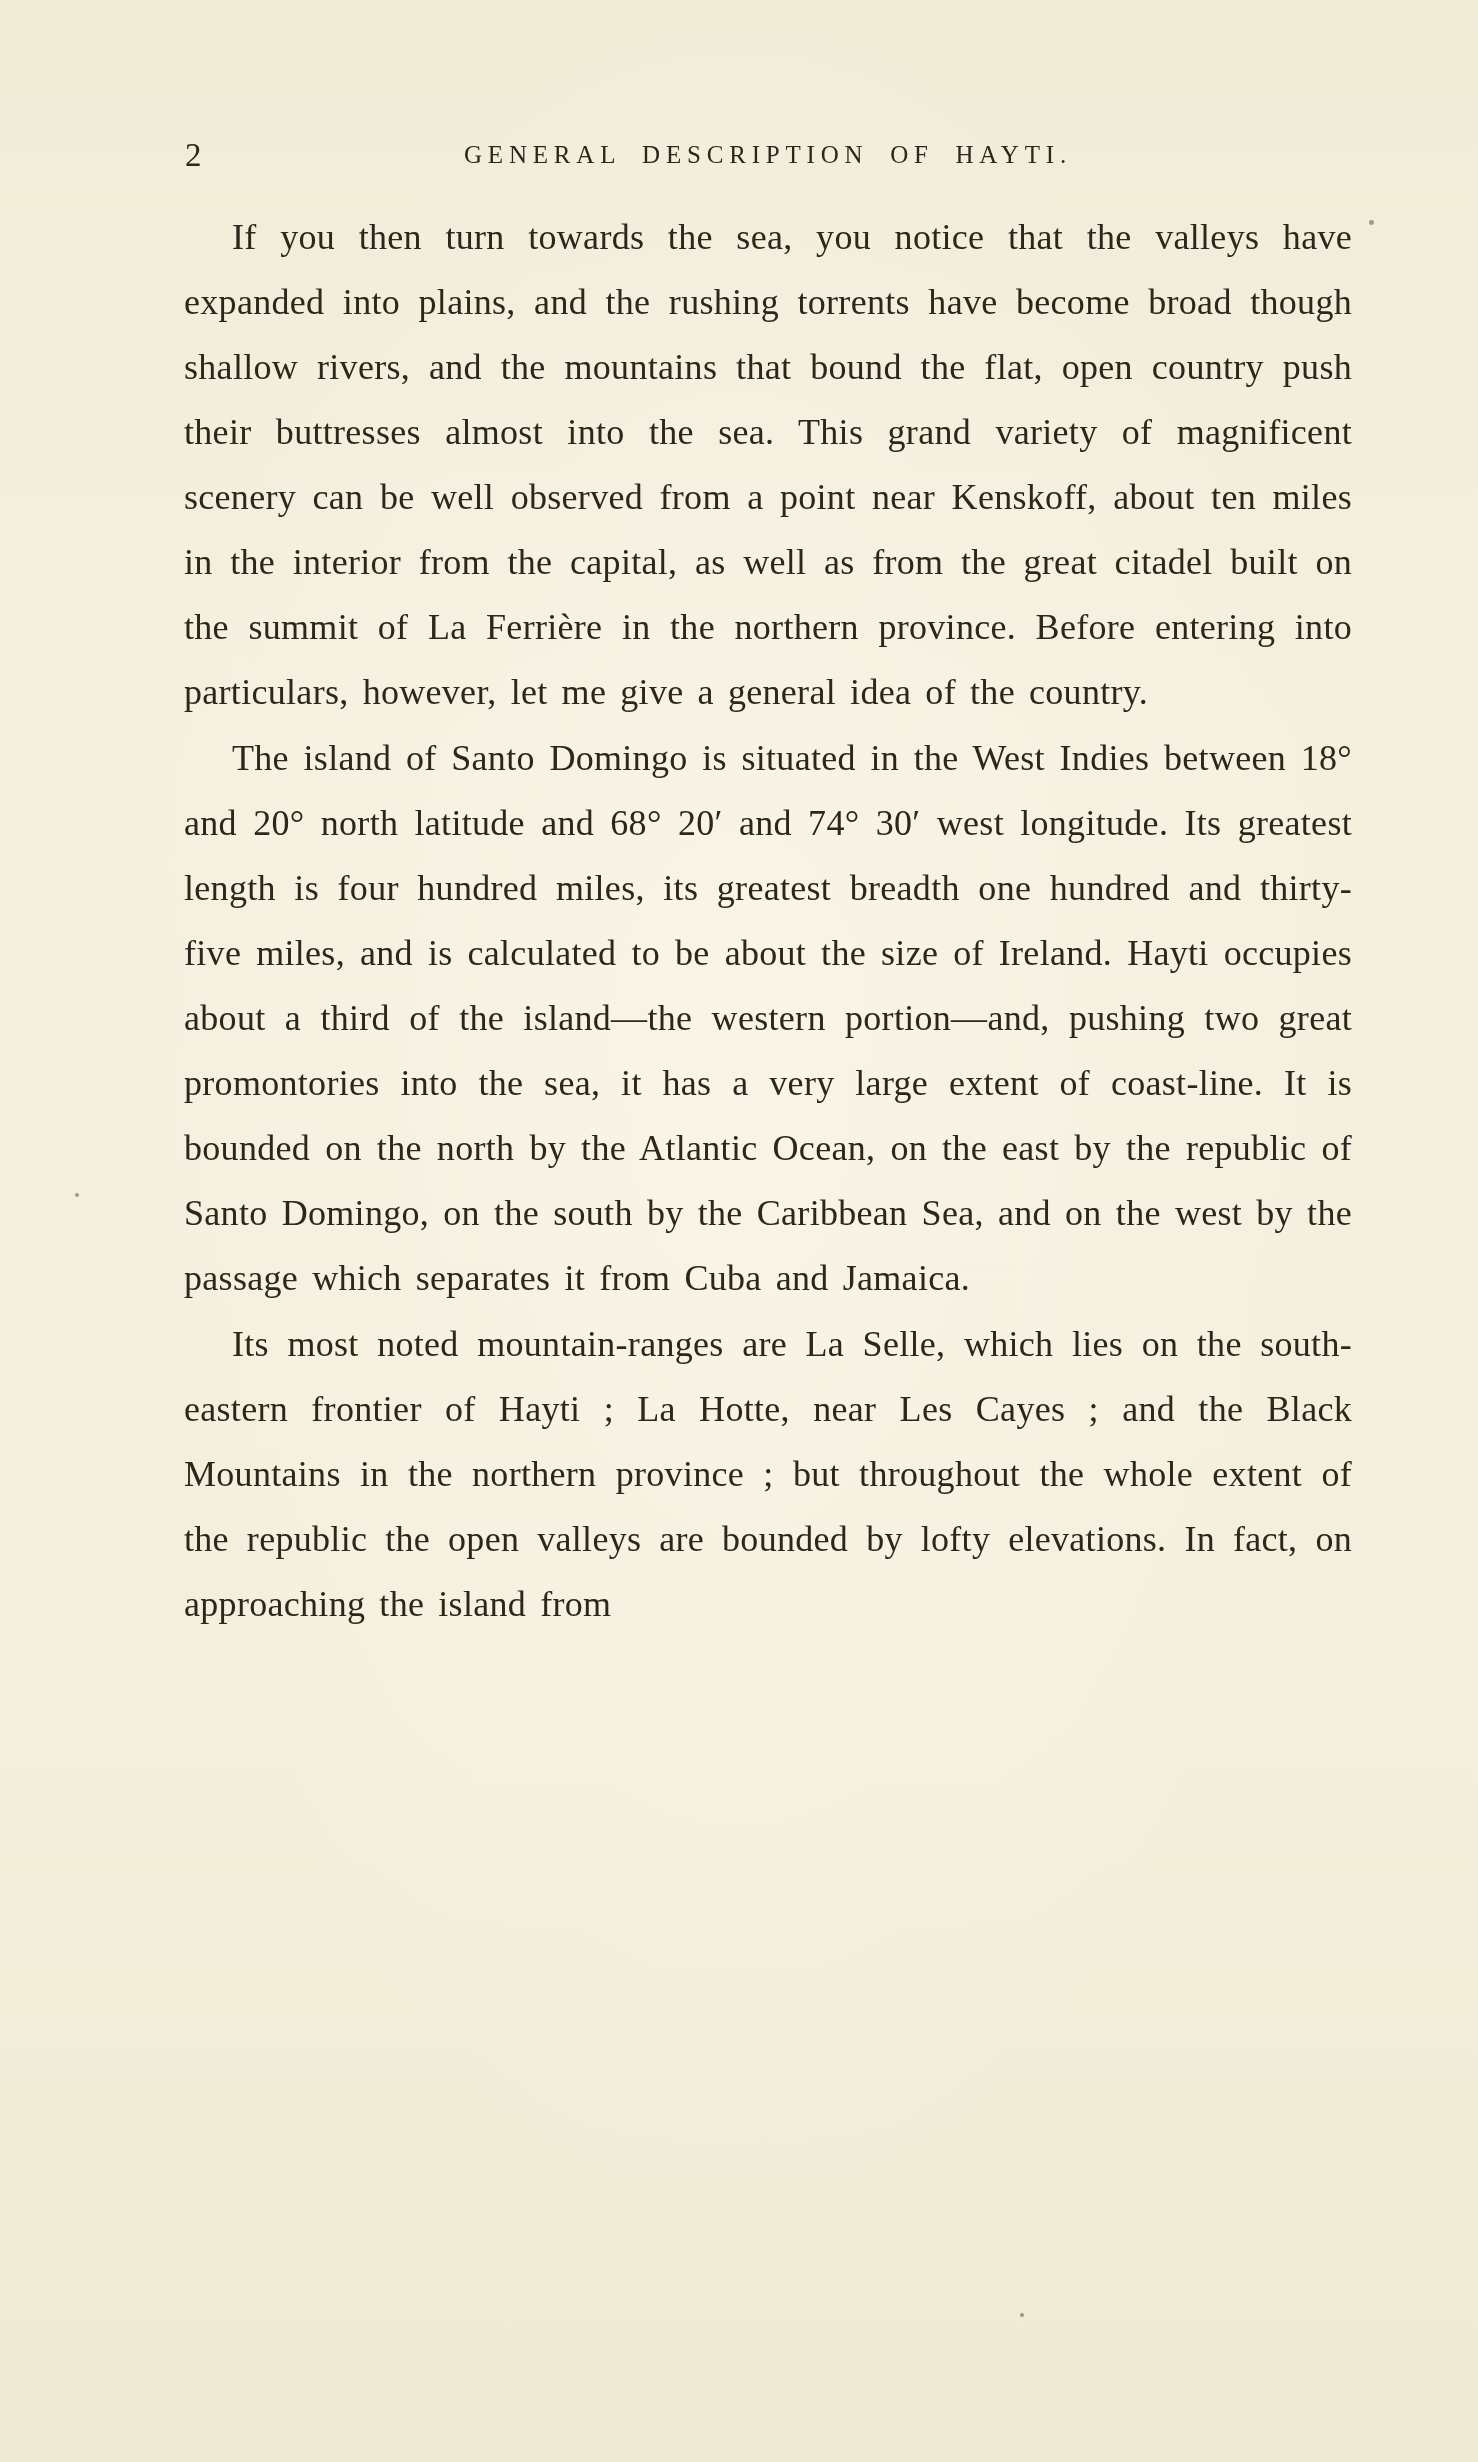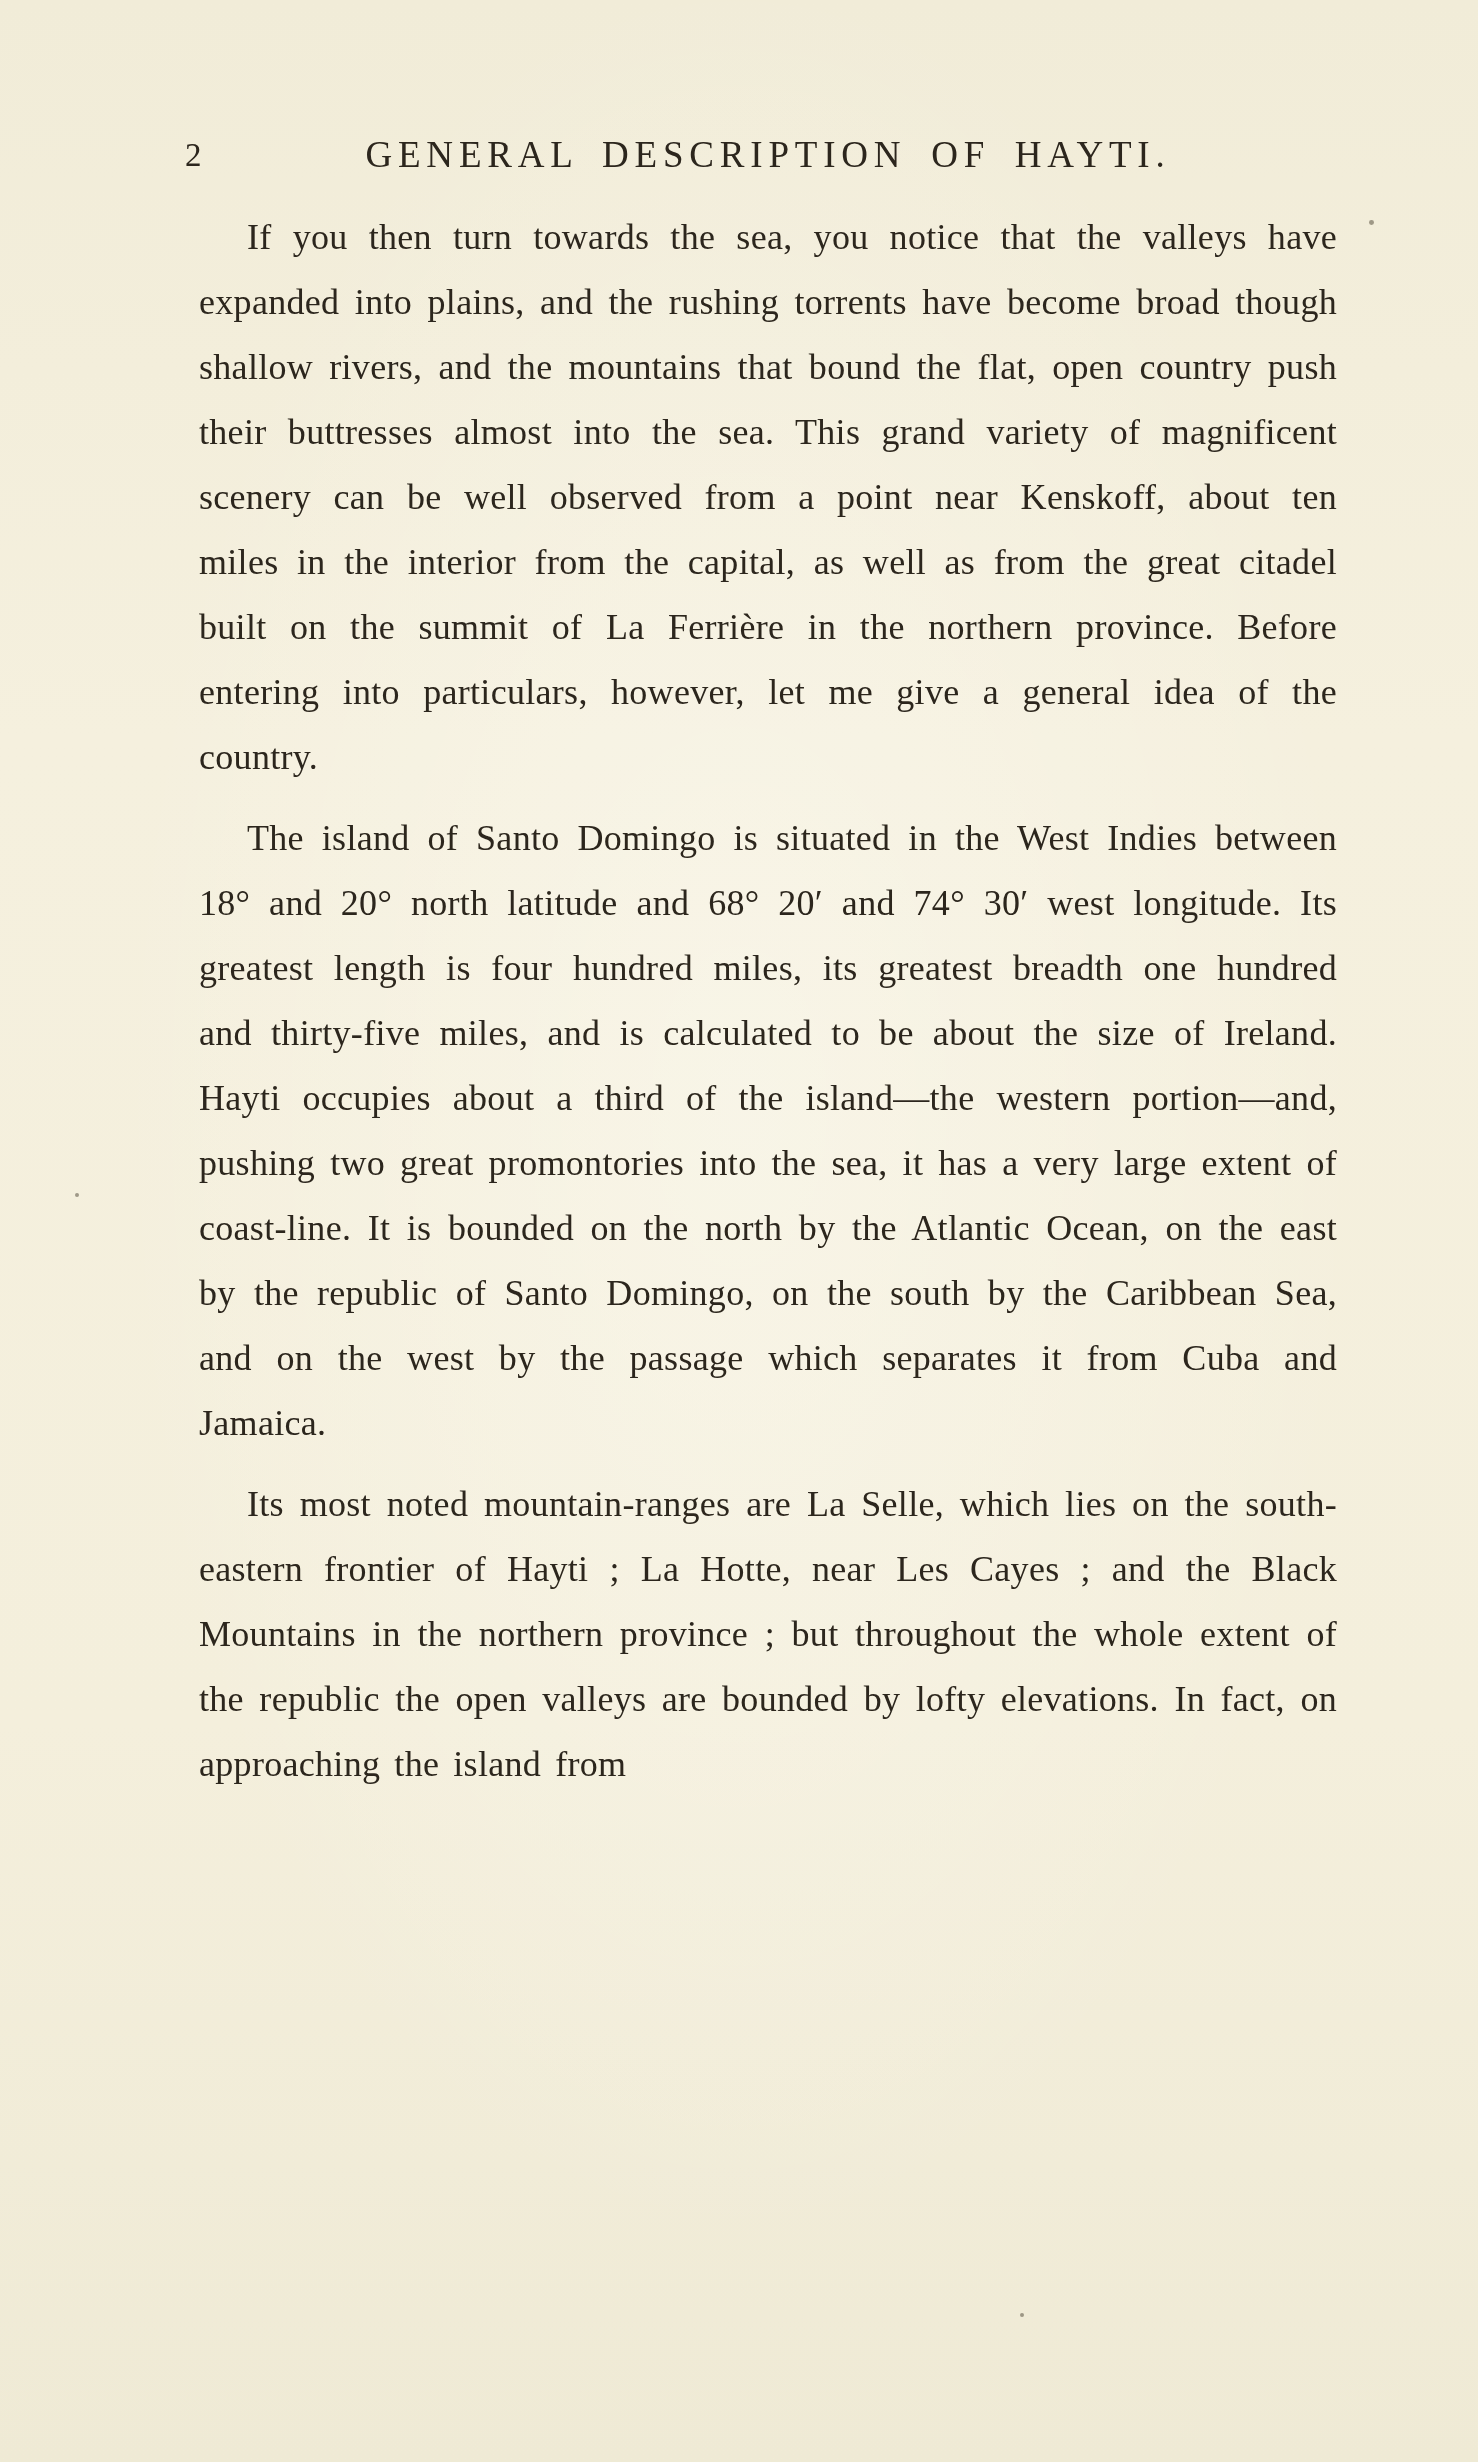--- a/index.html
+++ b/index.html
@@ -31,28 +31,28 @@
     }
     .page-number {
       position: absolute;
       left: 1.9px;
       top: 0;
       font-size: 33px;
       line-height: 50px;
     }
     .head-title {
       text-align: center;
-      font-size: 37px;
+      font-size: 25px;
       line-height: 50px;
       letter-spacing: 5.8px;
       word-spacing: 9.7px;
       white-space: nowrap;
     }
     .body-text p {
-      margin: 16px;
+      margin: 1px;
       font-size: 36px;
       line-height: 65px;
       text-align: justify;
       text-indent: 48px;
       word-spacing: 4.8px;
       letter-spacing: 0.3px;
     }
     
     .speck {
       position: absolute;

